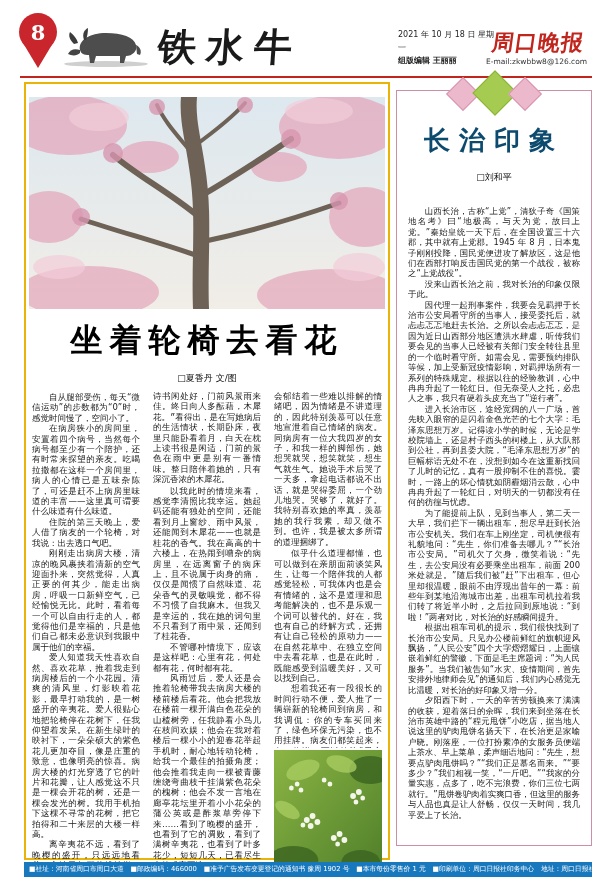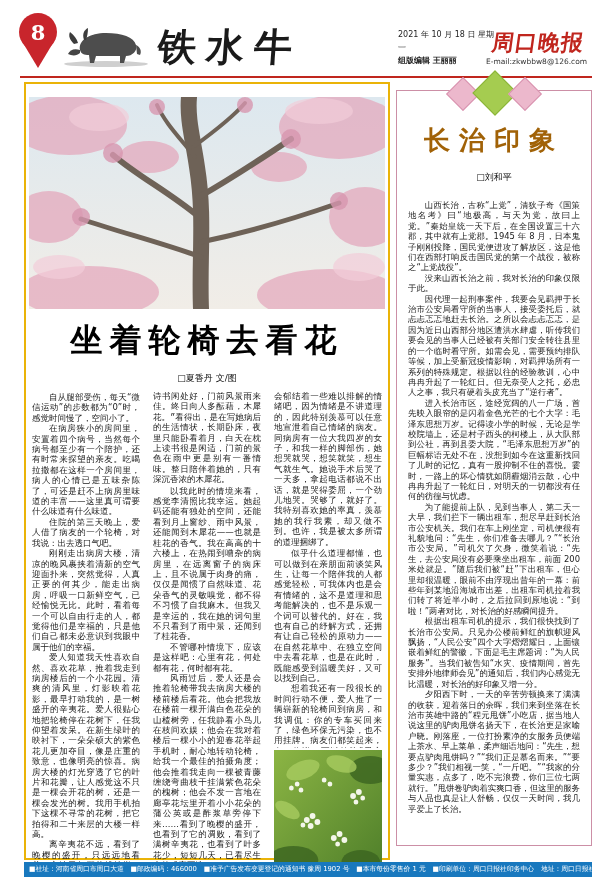--- a/index.html
+++ b/index.html
@@ -35,22 +35,22 @@
   .flower-photo{width:100%;height:122px;flex:none;margin-top:2px;}
   
   .sidebar{position:absolute;left:396px;top:90px;width:196px;height:756px;
            border:1px solid #cc8fa6;box-sizing:border-box;background:#fff;padding:0 11px;}
   .diamonds{position:absolute;top:-17px;left:50%;transform:translateX(-50%);width:110px;height:36px;}
   .dia{position:absolute;transform:rotate(45deg);}
   .dia.pink{width:22px;height:22px;background:#ecb8cc;border:1px solid #d893b0;top:8px;}
   .dia.pink.l{left:12px;} .dia.pink.r{right:12px;}
   .dia.green{width:30px;height:30px;background:#a5cc50;border:1px solid #8ab438;top:3px;left:40px;}
   .sidebar h2{margin:32px 0 0;text-align:center;font-size:26px;font-weight:700;
-              letter-spacing:9px;color:#a16207;}
-  .sb-author{text-align:center;font-size:9px;margin:13px 0 16px;color:#111;}
+              letter-spacing:9px;color:#0c4a6e;}
+  .sb-author{text-align:center;font-size:9px;margin:13px 0 22px;color:#111;}
   .sb-body{font-size:8.4px;line-height:10.4px;text-align:justify;height:628px;overflow:hidden;color:#1a1a1a;}
   .sb-body p{margin:0;text-indent:2em;}
   
   .footer-bar{position:absolute;left:24px;top:862px;width:568px;height:15px;background:#1878be;
               color:#fff;font-size:6.8px;line-height:15px;white-space:nowrap;overflow:hidden;
               padding:0 5px;box-sizing:border-box;}
 </style>
 </head>
 <body>
 

